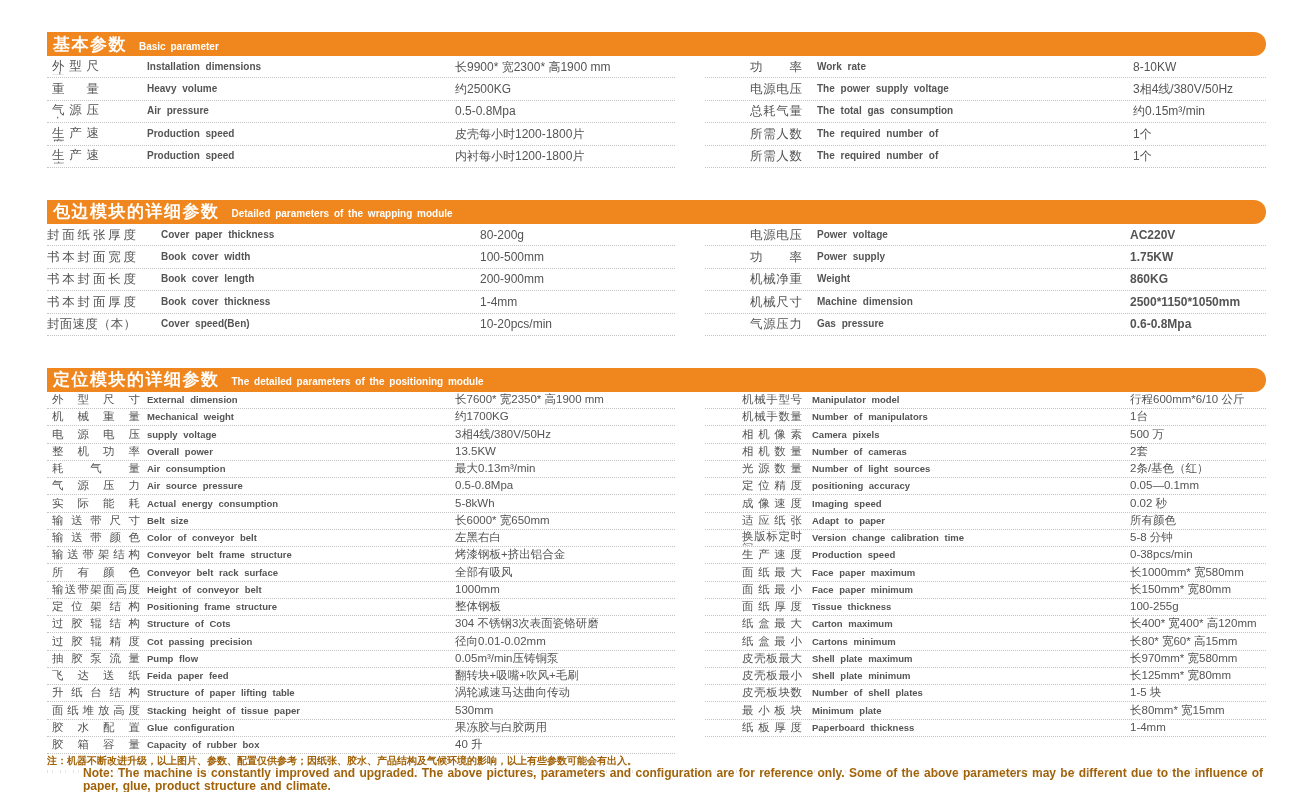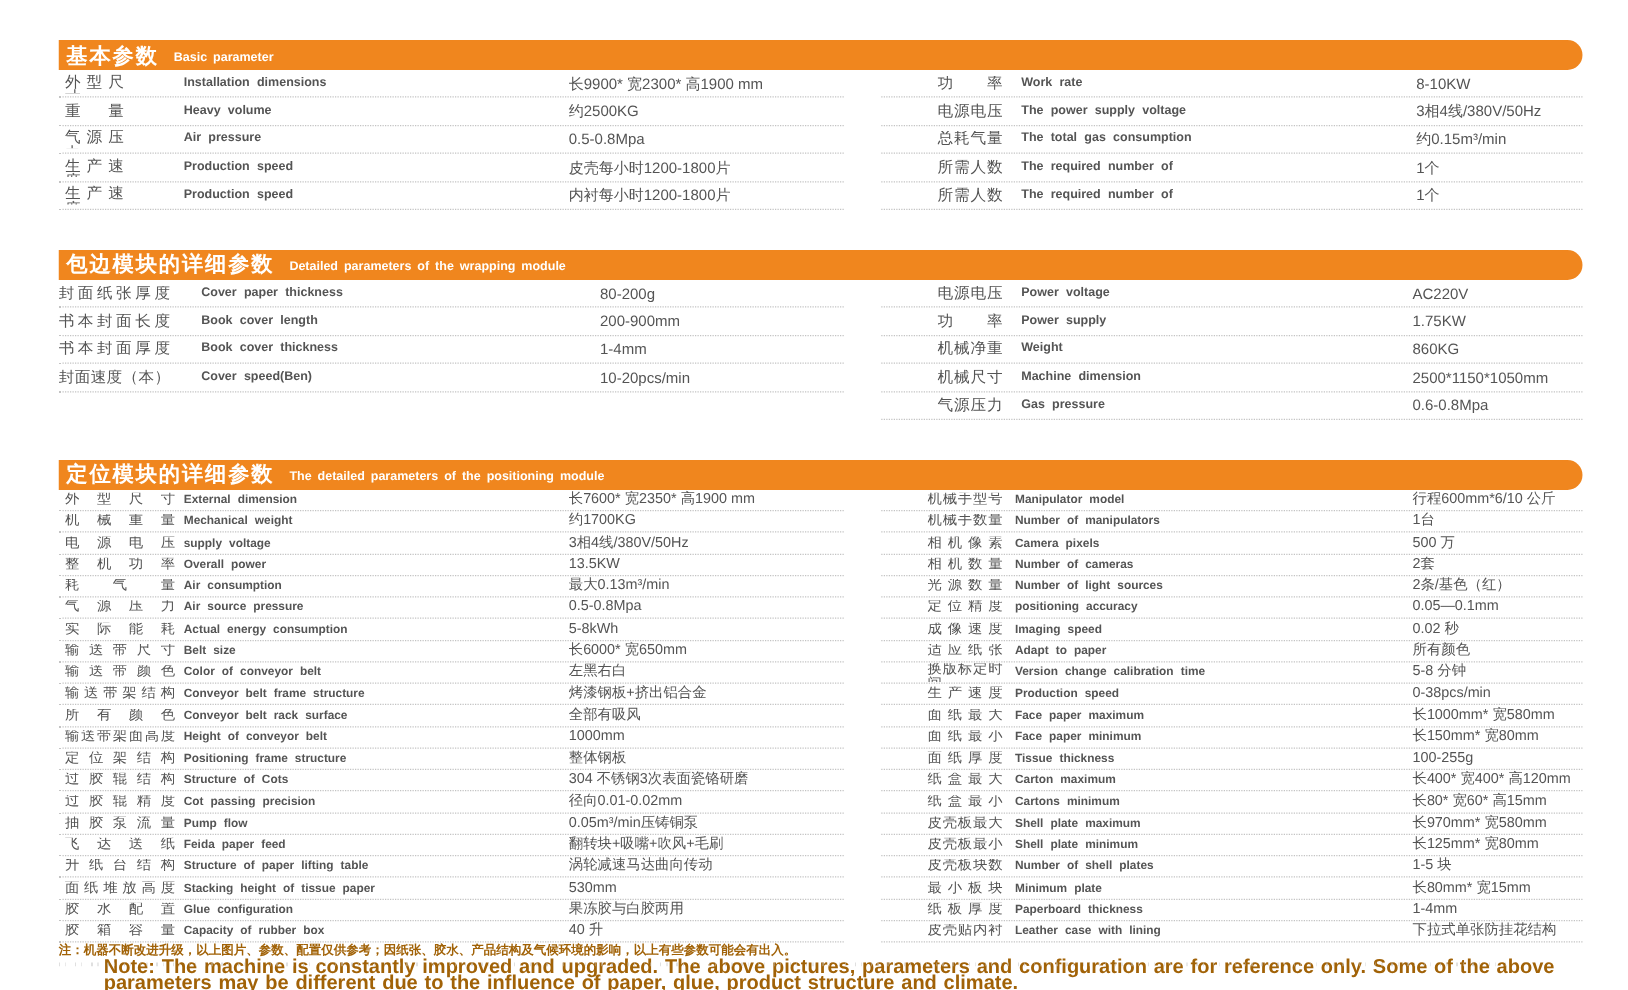--- a/index.html
+++ b/index.html
@@ -67,38 +67,38 @@
   .s0 .col-left  .val{left:408px;}
   .s0 .col-right .zh{left:45px;width:52px;}
   .s0 .col-right .en{left:112px;}
   .s0 .col-right .val{left:428px;}
 
   .s1 .col-left  .zh{left:0px;width:89px;}
   .s1 .col-left  .en{left:100px;margin-left:14px;}
   .s1 .col-left  .val{left:433px;}
   .s1 .col-right .zh{left:45px;width:52px;}
   .s1 .col-right .en{left:112px;}
-  .s1 .col-right .val{left:425px;}
+  .s1 .col-right .val{left:425px;font-weight:bold;}
 
   .s2 .col-left  .zh{left:5px;width:88px;}
   .s2 .col-left  .en{left:100px;}
   .s2 .col-left  .val{left:408px;}
   .s2 .col-right .zh{left:37px;width:60px;}
   .s2 .col-right .en{left:107px;text-align:right;}
   .s2 .col-right .val{left:425px;}
 
   
   .s0{margin-top:17px;}
   .s1{margin-top:26px;}
   .s2{margin-top:25px;}
 
   
   .note{margin-top:0;color:#a16207;font-weight:bold;}
   .note-zh{font-size:10px;line-height:13px;}
-  .note-en{font-size:16px;line-height:13px;word-spacing:1px;padding-left:36px;}
+  .note-en{font-size:12px;line-height:13px;word-spacing:1px;padding-left:36px;}
 
   
   .sliver{
     position:absolute;left:47px;top:770px;width:1160px;height:3px;
     background:repeating-linear-gradient(90deg,
       #b9b9b9 0 1px, transparent 1px 5px,
       #cfcfcf 5px 6px, transparent 6px 13px);
     opacity:.45;
   }
 </style>
@@ -184,20 +184,25 @@
       <span class="bar-en">Detailed parameters of the wrapping module</span>
     </header>
     <div class="cols">
       <div class="col col-left">
   <div class="row">
     <span class="zh">封面纸张厚度</span>
     <span class="en">Cover paper thickness</span>
     <span class="val">80-200g</span>
   </div>
 
+  <div class="row">
+    <span class="zh">书本封面宽度</span>
+    <span class="en">Book cover width</span>
+    <span class="val">100-500mm</span>
+  </div>
 
   <div class="row">
     <span class="zh">书本封面长度</span>
     <span class="en">Book cover length</span>
     <span class="val">200-900mm</span>
   </div>
 
   <div class="row">
     <span class="zh">书本封面厚度</span>
     <span class="en">Book cover thickness</span>
@@ -491,25 +496,20 @@
     <span class="en">Minimum plate</span>
     <span class="val">长80mm* 宽15mm</span>
   </div>
 
   <div class="row">
     <span class="zh">纸板厚度</span>
     <span class="en">Paperboard thickness</span>
     <span class="val">1-4mm</span>
   </div>
 
-  <div class="row">
-    <span class="zh">皮壳贴内衬</span>
-    <span class="en">Leather case with lining</span>
-    <span class="val">下拉式单张防挂花结构</span>
-  </div>
 </div>
     </div>
   </section>
 </div>
   <div class="note">
     <div class="note-zh">注：机器不断改进升级，以上图片、参数、配置仅供参考；因纸张、胶水、产品结构及气候环境的影响，以上有些参数可能会有出入。</div>
     <div class="note-en">Note: The machine is constantly improved and upgraded. The above pictures, parameters and configuration are for reference only. Some of the above parameters may be different due to the influence of paper, glue, product structure and climate.</div>
   </div>
 </div>
 

